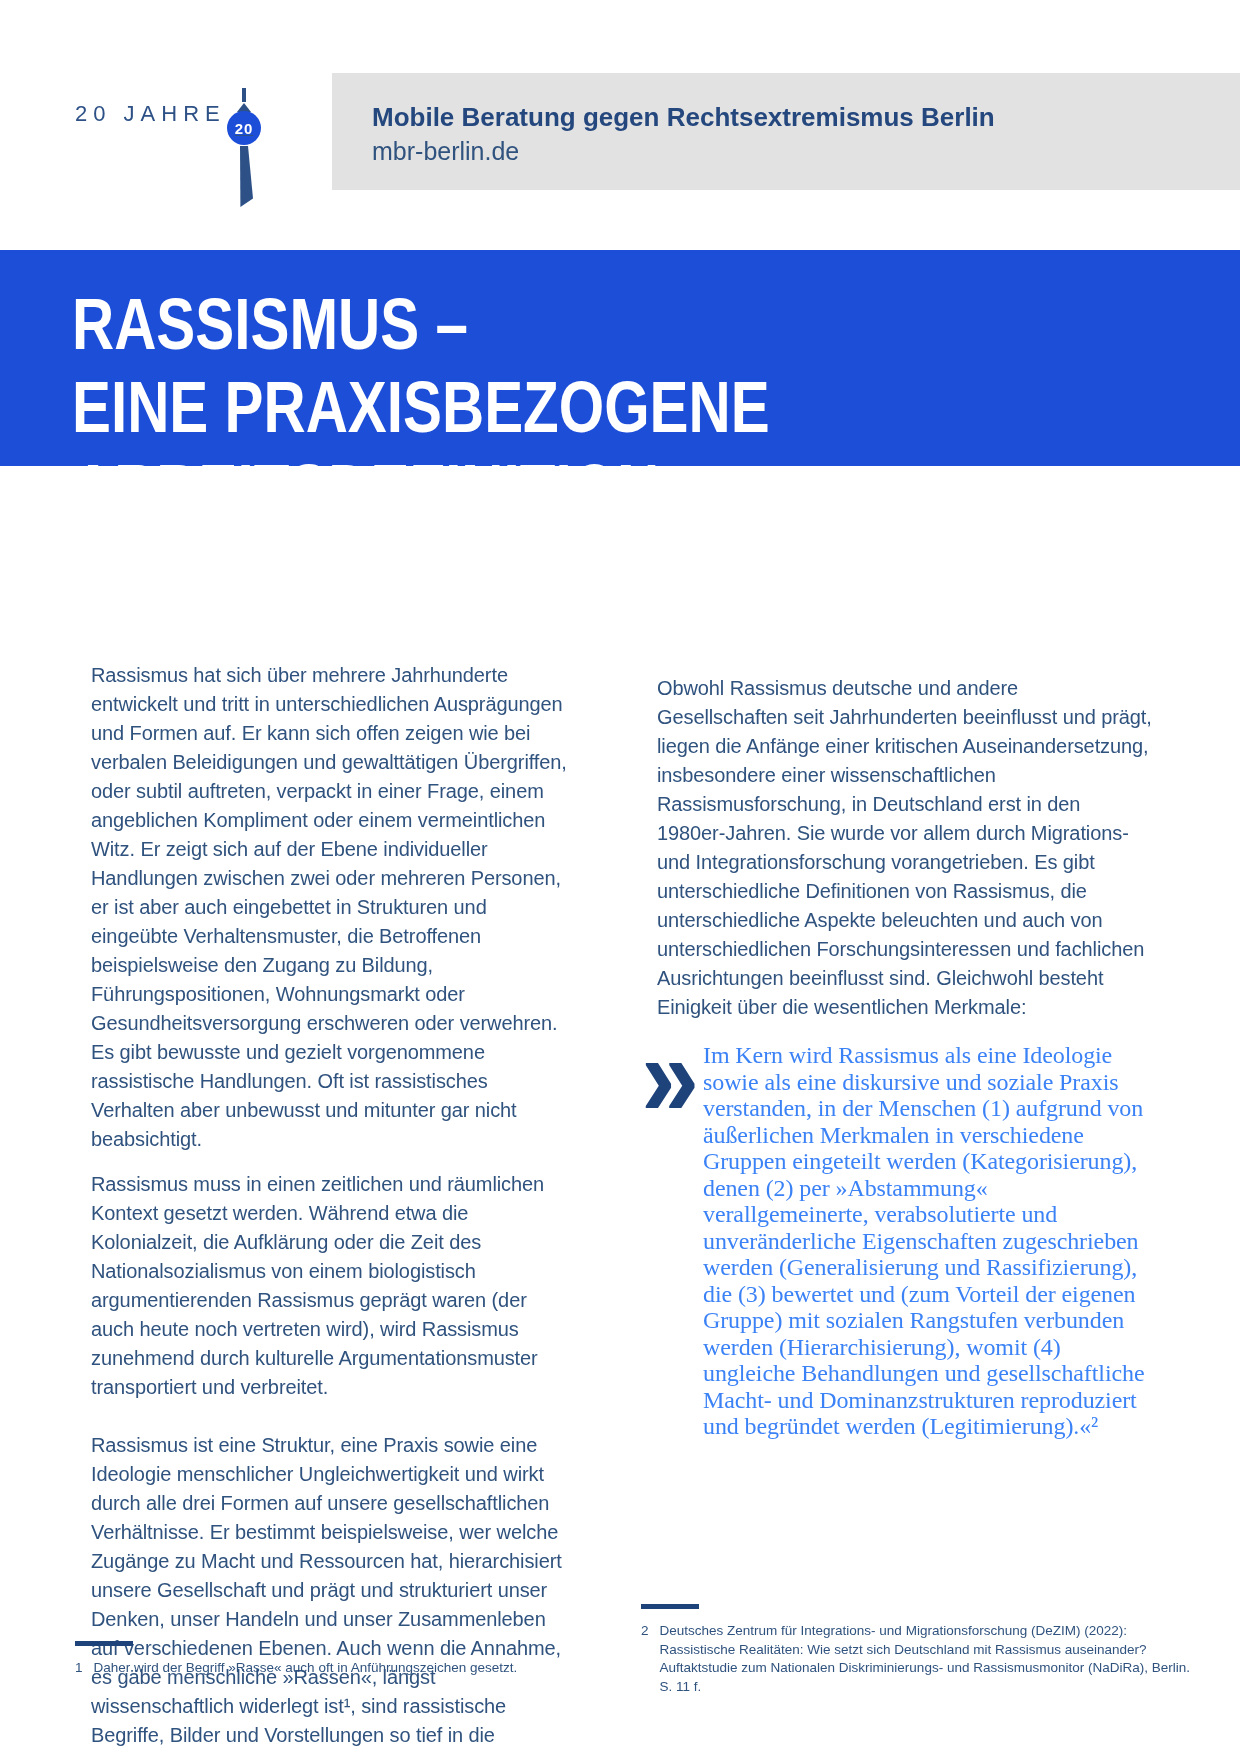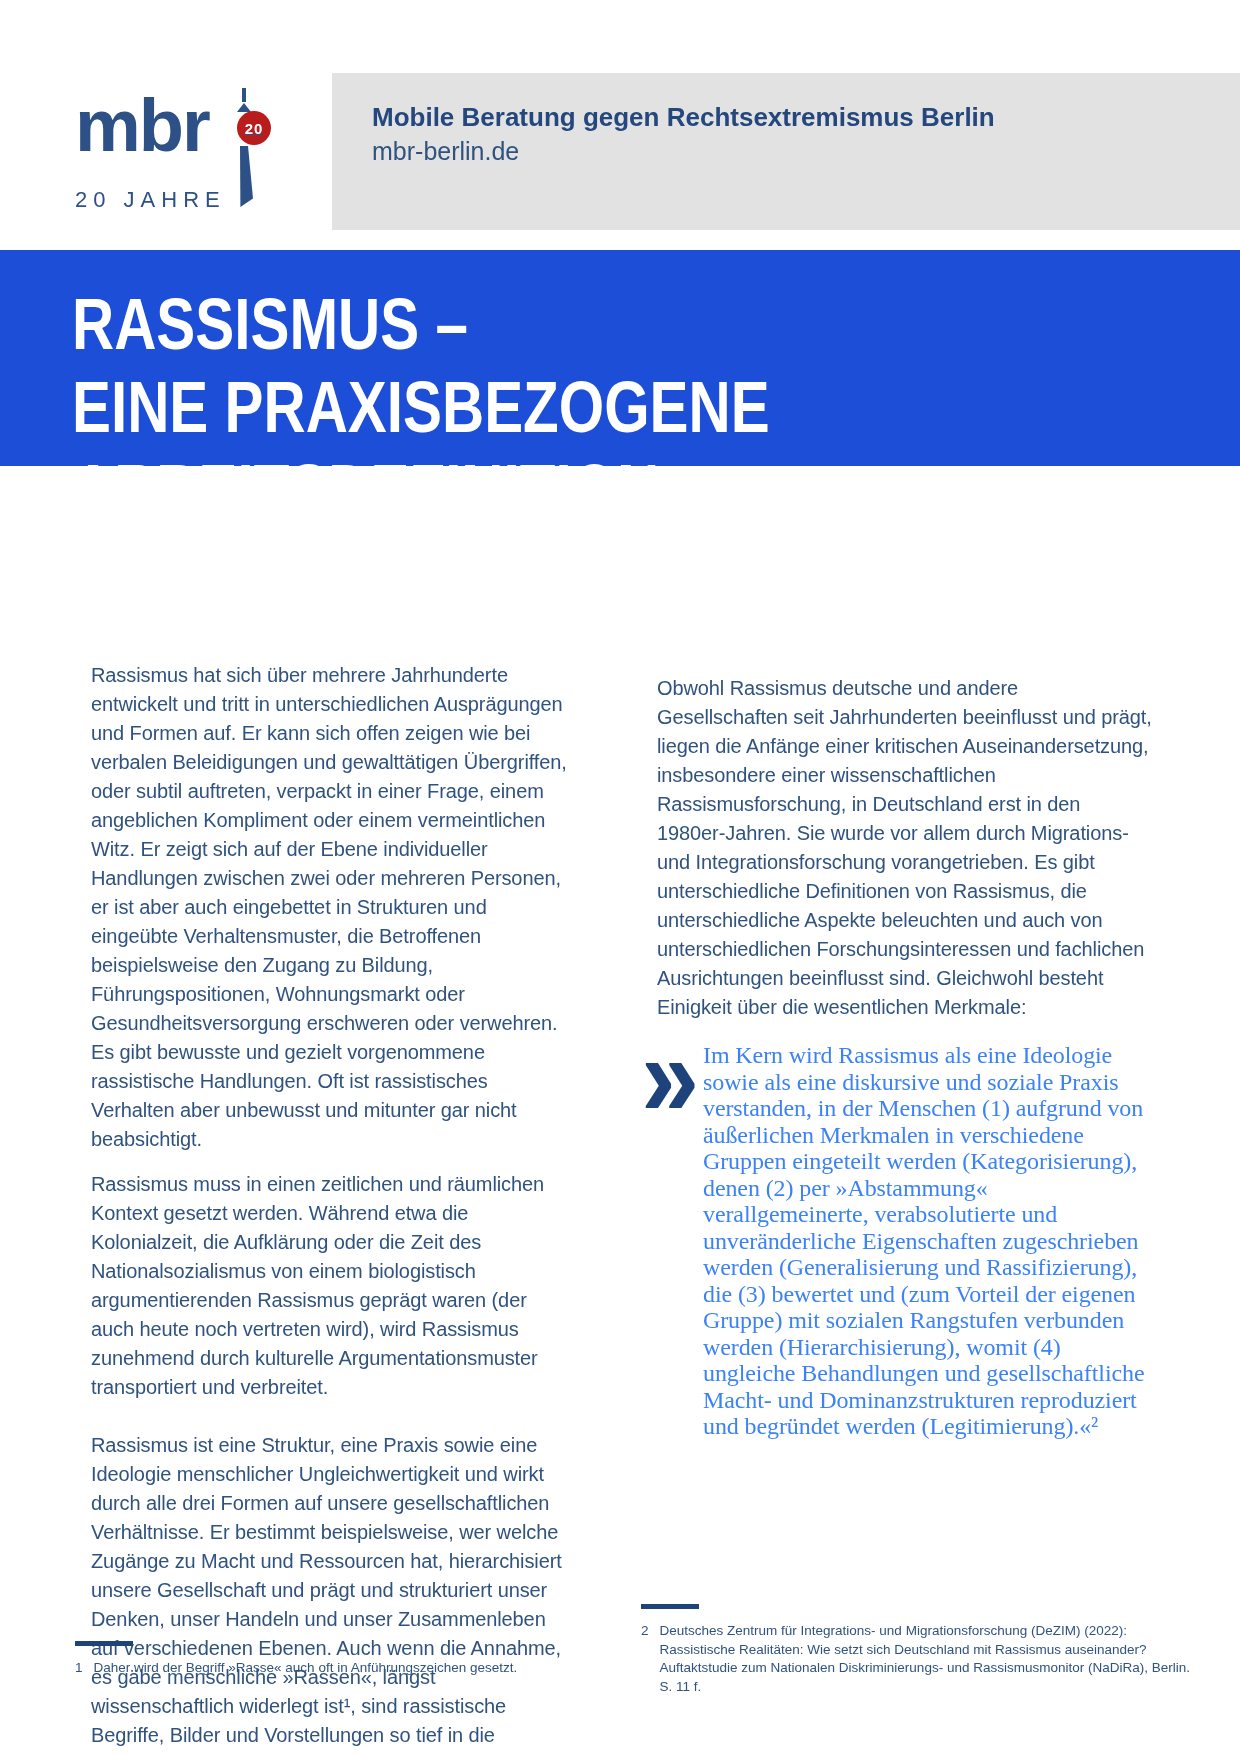--- a/index.html
+++ b/index.html
@@ -9,28 +9,28 @@
   }
 
   
   .logo{position:absolute;left:75px;top:75px;width:250px;height:125px;color:#2d5186;}
   .wordmark{font-size:74px;font-weight:bold;line-height:70px;letter-spacing:-2px;margin-top:16px;}
   .subline{font-size:22px;letter-spacing:6px;margin-top:26px;white-space:nowrap;}
   .tower{position:absolute;left:151px;top:13px;width:36px;height:120px;}
   .tower .antenna{position:absolute;left:16px;top:0;width:4px;height:14px;background:#2d5186;}
   .tower .cone{position:absolute;left:11px;top:15px;width:14px;height:9px;background:#2d5186;
     clip-path:polygon(50% 0,100% 100%,0 100%);}
-  .tower .ball{position:absolute;left:11px;top:23px;width:34px;height:34px;border-radius:50%;
-    background:#b91c1c;display:flex;align-items:center;justify-content:center;text-decoration:underline;}
+  .tower .ball{position:absolute;left:1px;top:23px;width:34px;height:34px;border-radius:50%;
+    background:#1d4ed8;display:flex;align-items:center;justify-content:center;text-decoration:underline;}
   .tower .ball span{color:#ffffff;font-weight:bold;font-size:15px;letter-spacing:1px;}
   .tower .shaft{position:absolute;left:8px;top:58px;width:20px;height:61px;background:#2d5186;
     clip-path:polygon(30% 0,70% 0,95% 86%,32% 100%);}
 
   
-  .header-box{position:absolute;left:332px;top:73px;width:908px;height:157px;background:#e2e2e2;
+  .header-box{position:absolute;left:332px;top:73px;width:908px;height:117px;background:#e2e2e2;
     box-sizing:border-box;padding:27px 0 0 40px;}
   .header-box .org{font-size:26px;font-weight:bold;color:#24477e;line-height:34px;}
   .header-box .url{font-size:25px;color:#2f527e;line-height:34px;}
 
   
   .banner{position:absolute;left:0;top:250px;width:1240px;height:216px;background:#1d4ed8;padding-left:20px;}
   .title{position:absolute;left:72px;top:32px;margin:0;color:#ffffff;font-weight:bold;}
   .title .tline{display:block;font-size:73px;line-height:83px;letter-spacing:0;
     transform:scaleX(0.8);transform-origin:left center;white-space:nowrap;}
 
@@ -54,21 +54,20 @@
   .fn-rule{width:58px;height:5px;background:#1e437a;margin-bottom:13px;}
   .fn-body{display:flex;gap:11px;font-size:13.5px;line-height:18.5px;}
   .fn-num{flex:0 0 auto;}
 </style>
 </head>
 <body>
 
 <div class="page">
 
   <div class="logo">
-    <div class="wordmark">mbr</div>
     <div class="tower">
       <div class="antenna"></div>
       <div class="cone"></div>
       <div class="ball">
         <span>20</span>
       </div>
       <div class="shaft"></div>
     </div>
     <div class="subline">20 JAHRE</div>
   </div>

